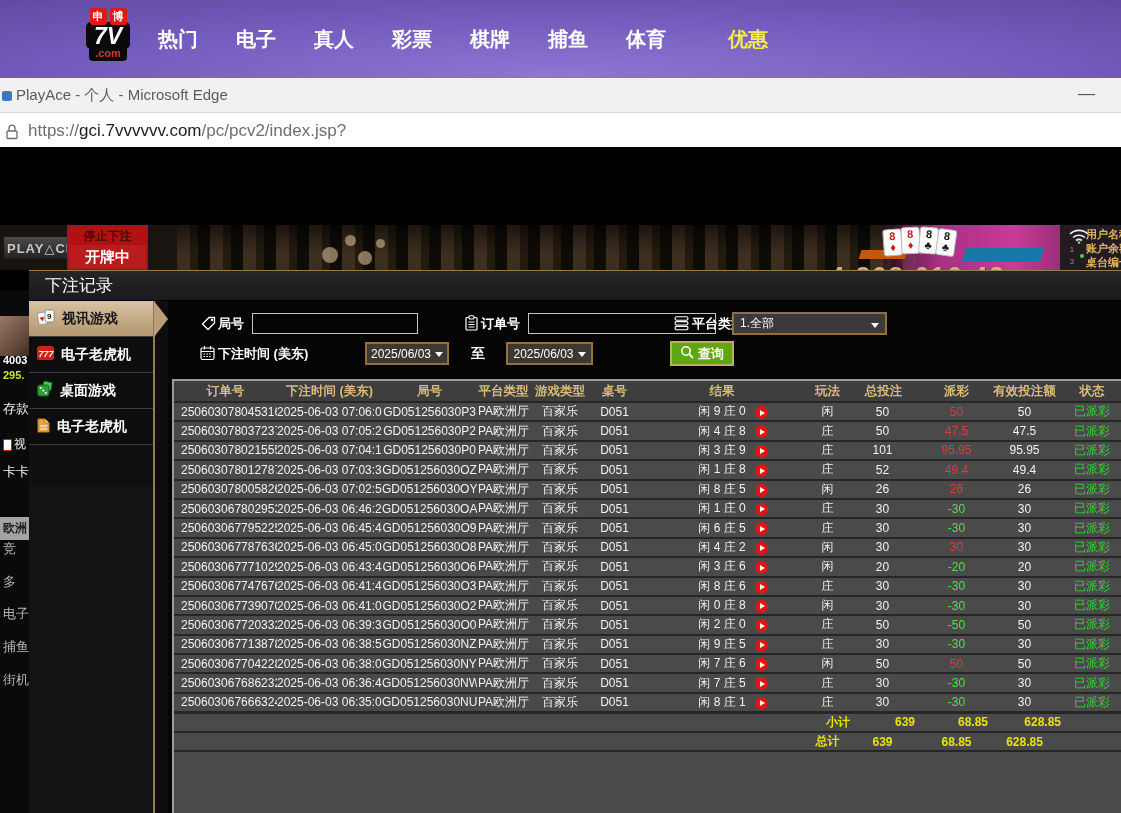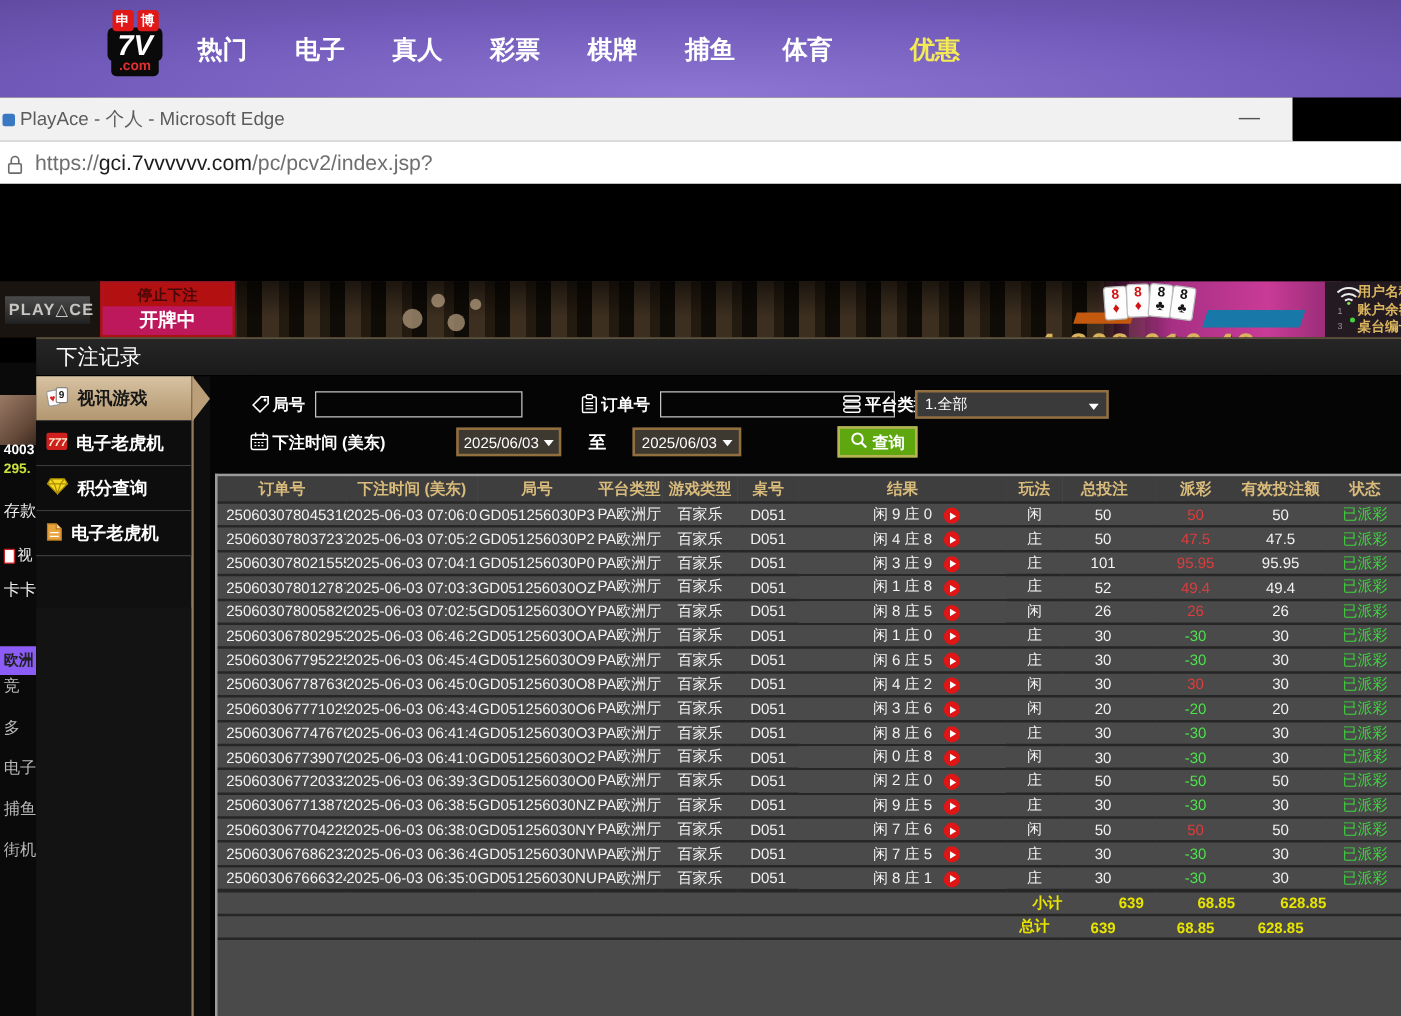--- a/index.html
+++ b/index.html
@@ -19,38 +19,38 @@
   .logo-red-row span {
     width:17px; height:17px; background:#e01818; border-radius:3px; color:#fff;
     font-size:11px; font-weight:bold; display:flex; align-items:center; justify-content:center;
   }
   .logo-7v { background:#0a0a0a; border-radius:5px; padding:1px 8px 0; color:#fff; font-size:23px; font-weight:bold; font-style:italic; line-height:26px; }
   .logo-com { background:#0a0a0a; border-radius:0 0 4px 4px; color:#e03030; font-size:11px; font-weight:bold; line-height:12px; padding:0 6px 2px; margin-top:-2px; }
   .nav-items { position:absolute; left:158px; top:0; height:78px; display:flex; align-items:center; gap:38px; }
   .nav-item { color:#fff; font-size:20px; font-weight:bold; cursor:pointer; white-space:nowrap; }
   .nav-item.highlight { color:#f3ea56;margin-left:24px; }
   
-  .titlebar { position:absolute; left:0; top:78px; width:1034px; height:35px; background:#f1f1f1; border-bottom:1px solid #dcdcdc; display:flex; align-items:center; }
+  .titlebar { position:absolute; left:0; top:78px; width:1121px; height:35px; background:#f1f1f1; border-bottom:1px solid #dcdcdc; display:flex; align-items:center; }
   .titlebar-icon { position:absolute; left:2px; top:13px; width:10px; height:10px; border-radius:2px; background:#3b78c3; }
   .titlebar-text { position:absolute; left:16px; top:8px; color:#5c5c5c; font-size:15px; }
   .minimize-btn { position:absolute; right:26px; top:6px; color:#555; font-size:17px; cursor:pointer; }
   
   .urlbar { position:absolute; left:0; top:113px; width:1121px; height:39px; background:#fff; border-bottom:5px solid #000; }
   .lock-icon { position:absolute; left:5px; top:10px; }
   .url-text { position:absolute; left:28px; top:8px; font-size:17px; color:#6f6f6f; }
   .url-host { color:#1d1d1d; }
   
   .hero { position:absolute; left:0; top:225px; width:1121px; height:45px; background:#1a1410; overflow:hidden; }
   .hero-slats { position:absolute; left:177px; top:0; width:760px; height:45px;
     background: repeating-linear-gradient(90deg,#3d2f20 0 13px,#241b10 13px 21px,#0f0b06 21px 33px); }
   .hero-slats::after { content:""; position:absolute; inset:0; background:linear-gradient(180deg,rgba(0,0,0,.55),rgba(0,0,0,0) 65%); }
   .hero-dot { position:absolute; border-radius:50%; background:#b9a183; opacity:.7; }
   .brand-playace { position:absolute; left:4px; top:12px; width:68px; height:22px; background:linear-gradient(180deg,#4a4a4a,#222);
     color:#c8c6c2; font-size:13px; font-weight:bold; letter-spacing:1px; display:flex; align-items:center; padding-left:3px; }
-  .game-status { position:absolute; left:80px; top:0px; width:108px; height:45px; border:2px solid #a81414; background:#be185d; }
+  .game-status { position:absolute; left:67px; top:0px; width:81px; height:45px; border:2px solid #a81414; background:#b91c1c; }
   .game-status-banner { height:18px; background:#b31111; color:#4a0808; font-size:12px; font-weight:bold; text-align:center; line-height:18px; }
   .game-status-main { color:#fff; font-size:15px; font-weight:bold; text-align:center; line-height:23px; }
   .hero-magenta { position:absolute; left:878px; top:0; width:195px; height:45px;
     background:linear-gradient(90deg, rgba(120,30,80,0) 0%, #a62f84 30%, #c93b97 70%, #8d2a70 100%); }
   .hero-orange-bar { position:absolute; left:860px; top:25px; width:46px; height:9px; background:#c2590e; transform:skewX(-18deg); }
   .hero-blue-bar { position:absolute; left:964px; top:23px; width:78px; height:14px; background:#1879a8; transform:skewX(-18deg); }
   .hero-cards { position:absolute; left:883px; top:2px; display:flex; }
   .pcard { width:19px; height:27px; background:#fdfdfd; border:1px solid #bbb; border-radius:3px; margin-right:-1px;
     display:flex; flex-direction:column; align-items:center; font-weight:bold; }
   .pcard .rank { font-size:11px; line-height:12px; }
@@ -71,21 +71,21 @@
   .ui-label { color:#d9b55e; }
   .ui-val-white { color:#fff; }
   
   .left-strip { position:absolute; left:0; top:270px; width:29px; height:543px; background:#0a0a0a; overflow:hidden;margin-top:20px; }
   .ls-avatar { position:absolute; left:0; top:26px; width:29px; height:40px; background:linear-gradient(135deg,#9a7a66,#614636 70%,#3a2a20); }
   .ls-item { position:absolute; left:3px; white-space:nowrap; }
   .ls-num { color:#fff; font-weight:bold; font-size:11px; }
   .ls-balance { color:#cde23c; font-weight:bold; font-size:11px; }
   .ls-white { color:#eee; font-size:13px; }
   .ls-gray { color:#b8b8b8; font-size:13px; }
-  .ls-tanbar { left:0; width:29px; background:#8b5cf6; color:#222; font-size:12px; font-weight:bold; padding:3px 0 3px 3px; }
+  .ls-tanbar { left:0; width:29px; background:#a3a3a3; color:#222; font-size:12px; font-weight:bold; padding:3px 0 3px 3px; }
   .ls-cardrow { display:flex; align-items:center; gap:2px; color:#eee; font-size:12px; }
   .ls-mini-card { width:9px; height:12px; background:#fff; border-radius:1px; border:1px solid #c22; display:inline-block; }
   
   .panel { position:absolute; left:29px; top:270px; width:1092px; height:543px; background:#0e0e0e; border-top:1px solid #8f7c58; }
   .panel-title { height:30px; background:linear-gradient(180deg,#262626,#1a1a1a); color:#fff; font-size:17px; line-height:30px; padding-left:16px; border-bottom:1px solid #000; }
   .sidebar { position:absolute; left:0; top:30px; width:126px; bottom:0; background:#101010; border-right:2px solid #93795a; }
   .side-item { height:36px; display:flex; align-items:center; gap:7px; padding-left:8px; background:#0d0d0d;
     border-bottom:1px solid #3c3c3c; color:#fff; font-size:14px; font-weight:bold; cursor:pointer; position:relative; white-space:nowrap; }
   .side-item.active { background:linear-gradient(180deg,#d8c2a2,#b29770); color:#161616; }
   .side-item.active::after { content:""; position:absolute; right:-15px; top:50%; transform:translateY(-50%);
@@ -249,26 +249,28 @@
         <span>视讯游戏</span>
       </div>
       <div class="side-item">
         <span><svg width="17" height="14">
             <rect width="17" height="14" rx="2.5" fill="#cf1f1f"></rect>
             <text x="1.5" y="11" font-size="9" fill="#ffeecc" font-weight="bold" font-style="italic">777</text>
           </svg></span>
         <span>电子老虎机</span>
       </div>
       <div class="side-item">
-        <span><svg width="18" height="14" viewBox="0 0 18 14">
-            <polygon points="3.5,1 14.5,1 17,5 9,13 1,5" fill="#f7d922" stroke="#a98d00"></polygon>
-            <line x1="1" y1="5" x2="17" y2="5" stroke="#a98d00"></line>
-            <polyline points="3.5,1 6.5,5 9,13 11.5,5 14.5,1" fill="none" stroke="#a98d00"></polyline>
+        <span><svg width="16" height="16" viewBox="0 0 16 16">
+            <rect x="6" y="0.8" width="8.5" height="8.5" rx="1.2" fill="#49c957" stroke="#1c6b24" transform="rotate(12 10 5)"></rect>
+            <rect x="0.8" y="4" width="11" height="11" rx="2" fill="#2e9e3a" stroke="#1c6b24"></rect>
+            <circle cx="3.8" cy="7" r="1.1" fill="#fff"></circle>
+            <circle cx="6.3" cy="9.5" r="1.1" fill="#fff"></circle>
+            <circle cx="8.8" cy="12" r="1.1" fill="#fff"></circle>
           </svg></span>
-        <span>积分查询</span>
+        <span>桌面游戏</span>
       </div>
       <div class="side-item">
         <span><svg width="13" height="15">
             <path d="M1,1 h7 l4,4 v9 h-11 z" fill="#e8a33d" stroke="#b97f20"></path>
             <path d="M8,1 l0,4 4,0" fill="#f6d9a8" stroke="#b97f20"></path>
             <line x1="3" y1="8" x2="10" y2="8" stroke="#fff"></line>
             <line x1="3" y1="11" x2="10" y2="11" stroke="#fff"></line>
           </svg></span>
         <span>电子老虎机</span>
       </div>

